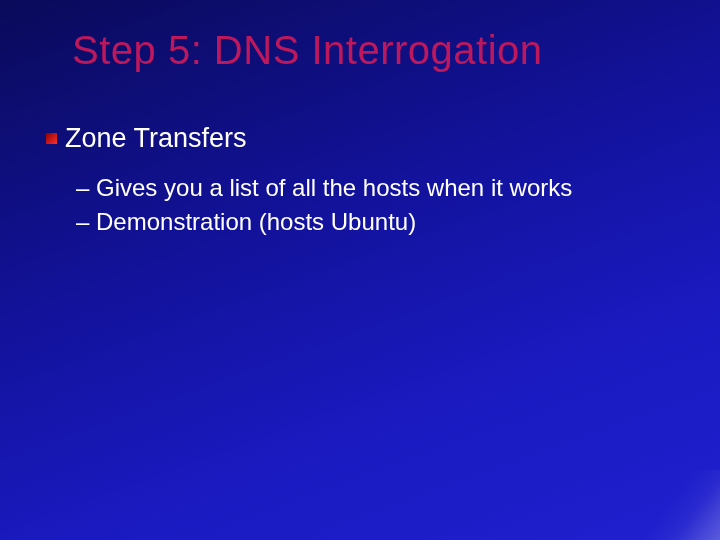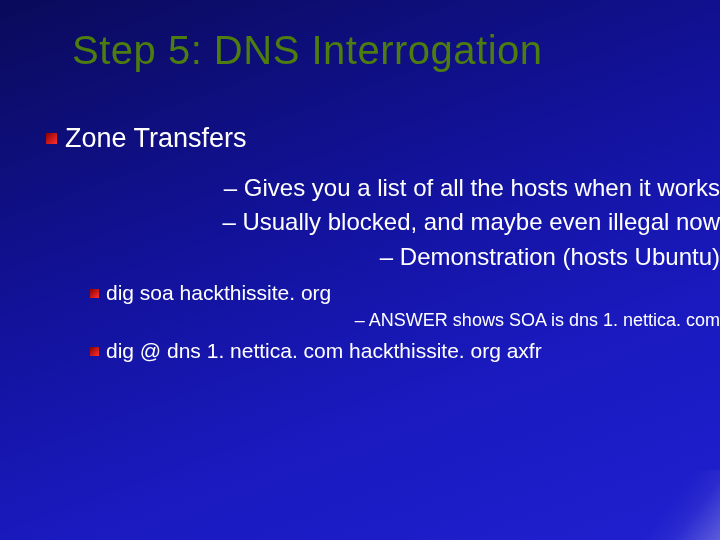--- a/index.html
+++ b/index.html
@@ -5,29 +5,28 @@
     * { margin: 0; padding: 0; box-sizing: border-box; }
     html, body { width: 720px; height: 540px; }
     body {
       background: linear-gradient(160deg, #0a0a5a 0%, #12129a 40%, #1a1ac0 70%, #2020d0 100%);
       font-family: Arial, Helvetica, sans-serif;
       color: #fff;
       position: relative;
       overflow: hidden;
     }
     .slide-title {
-      color: #4d7c0f;
+      color: #be185d;
       font-size: 40px;
       font-weight: 400;
       padding: 28px 12px 0 72px;
       letter-spacing: 0.5px;
     }
     .content {
       padding: 50px 0 0 46px;
-      text-align: right;
     }
     .level1-item {
       display: flex;
       align-items: flex-start;
       margin-bottom: 10px;
     }
     .bullet-red {
       width: 11px;
       height: 11px;
       background: linear-gradient(135deg, #8b0000, #ff3030);
@@ -106,33 +105,19 @@
 
 <div class="content">
 
   <div class="level1-item">
     <span class="bullet-red"></span>
     <span class="level1-text">Zone Transfers</span>
   </div>
 
   <div class="level2-list">
     <div class="level2-item">– Gives you a list of all the hosts when it works</div>
-    <div class="level2-item">– Usually blocked, and maybe even illegal now</div>
     <div class="level2-item">– Demonstration (hosts Ubuntu)</div>
   </div>
 
-  <div class="level3-list">
-    <div class="level3-item">
-      <span class="bullet-red-sm"></span>
-      <span class="level3-text">dig soa hackthissite. org</span>
-    </div>
-    <div class="level4-list">
-      <div class="level4-item">– ANSWER shows SOA is dns 1. nettica. com</div>
-    </div>
-    <div class="level3-item">
-      <span class="bullet-red-sm"></span>
-      <span class="level3-text">dig @ dns 1. nettica. com hackthissite. org axfr</span>
-    </div>
-  </div>
 
 </div>
 
 <div class="corner-fold"></div>
 
 </body></html>

